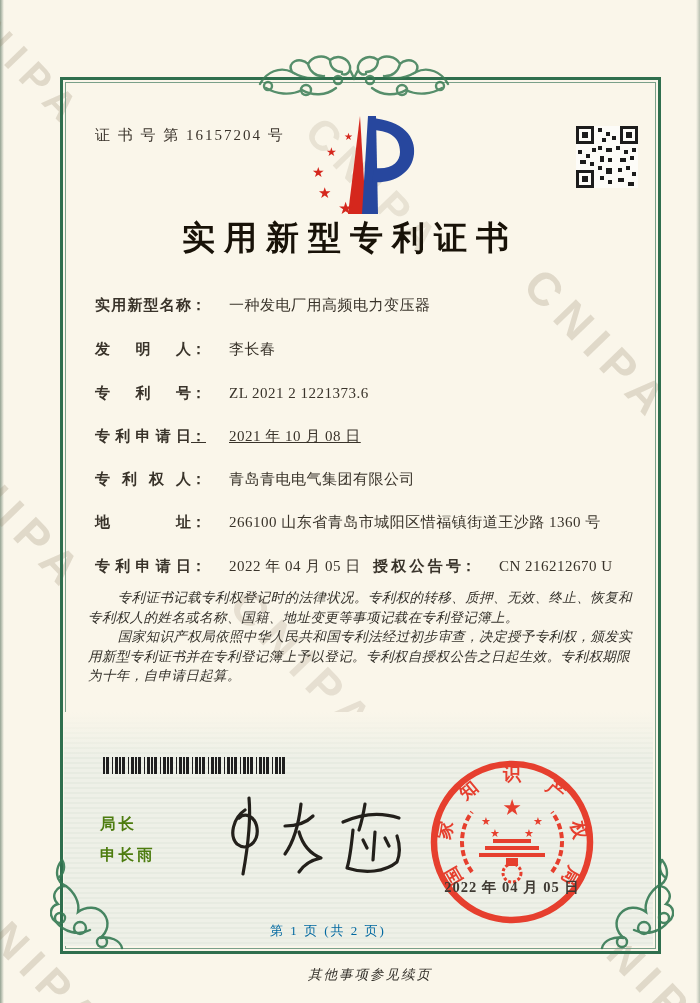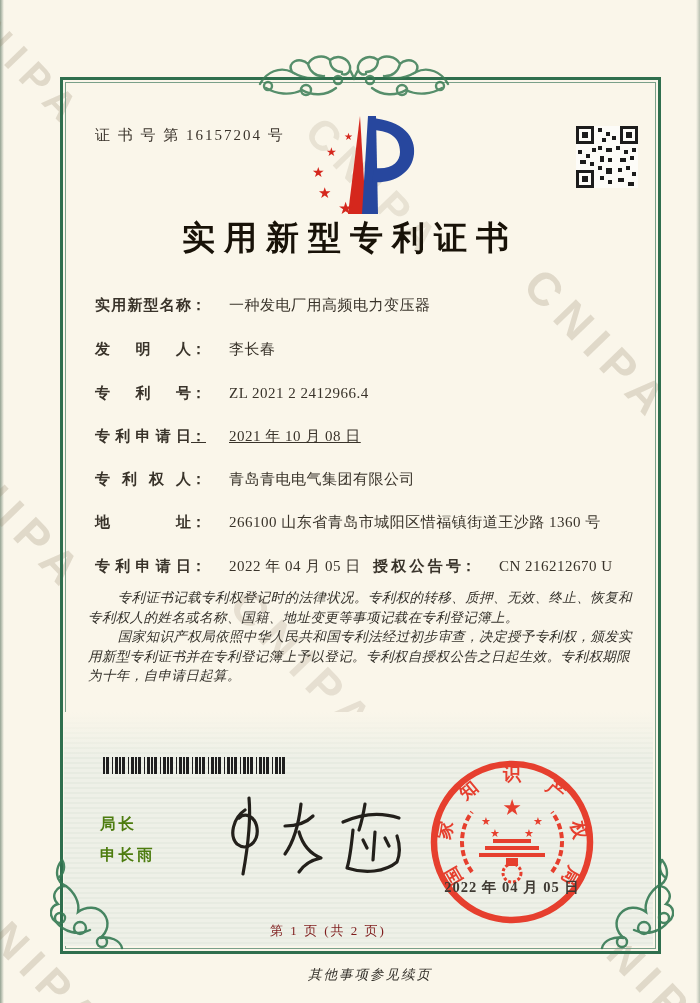--- a/index.html
+++ b/index.html
@@ -43,21 +43,21 @@
       #1f1f1f 12px 15px,transparent 15px 16px);}
   .officer{position:absolute;left:100px;top:814px;z-index:4;font-size:15.5px;
     font-weight:600;color:#4d7c0f;letter-spacing:3px;
     font-family:"Liberation Sans","DejaVu Sans",sans-serif;}
   .officer div{margin-bottom:10px;}
   .signature{position:absolute;left:215px;top:792px;z-index:5;}
   .seal{position:absolute;left:427px;top:757px;z-index:4;}
   .seal-date{position:absolute;left:428px;top:878px;width:168px;text-align:center;
     font-size:14.5px;font-weight:600;color:#3f3a33;letter-spacing:1px;z-index:6;}
   .page-info{position:absolute;left:0;top:922px;width:656px;text-align:center;
-    font-size:13px;color:#7f1d1d;letter-spacing:2px;z-index:4;}
+    font-size:13px;color:#0369a1;letter-spacing:2px;z-index:4;}
   .footer-note{position:absolute;left:0;top:966px;width:700px;text-align:center;
     font-size:13.5px;color:#33302a;font-style:italic;letter-spacing:2px;z-index:4;padding-left:20px;}
   .ornament-top{position:absolute;left:256px;top:50px;z-index:3;}
   .flourish-bl{position:absolute;left:50px;top:858px;z-index:3;}
   .flourish-br{position:absolute;left:598px;top:858px;z-index:3;transform:scaleX(-1);}
   .logo-star{position:absolute;color:#d5271d;z-index:1;line-height:1;}
 </style>
 </head>
 <body>
 
@@ -158,21 +158,21 @@
   <div class="title">实用新型专利证书</div>
 
   <div class="fields">
     <div class="frow" style="top:0;">
       <span class="flabel">实用新型名称</span><span class="fcolon">：</span><span class="fvalue">一种发电厂用高频电力变压器</span>
     </div>
     <div class="frow" style="top:44px;">
       <span class="flabel">发明人</span><span class="fcolon">：</span><span class="fvalue">李长春</span>
     </div>
     <div class="frow" style="top:88px;">
-      <span class="flabel">专利号</span><span class="fcolon">：</span><span class="fvalue">ZL 2021 2 2412966.4</span>
+      <span class="flabel">专利号</span><span class="fcolon">：</span><span class="fvalue">ZL 2021 2 1221373.6</span>
     </div>
     <div class="frow" style="top:131px;text-decoration:underline;">
       <span class="flabel">专利申请日</span><span class="fcolon">：</span><span class="fvalue">2021 年 10 月 08 日</span>
     </div>
     <div class="frow" style="top:174px;">
       <span class="flabel">专利权人</span><span class="fcolon">：</span><span class="fvalue">青岛青电电气集团有限公司</span>
     </div>
     <div class="frow" style="top:217px;">
       <span class="flabel">地址</span><span class="fcolon">：</span><span class="fvalue">266100 山东省青岛市城阳区惜福镇街道王沙路 1360 号</span>
     </div>

